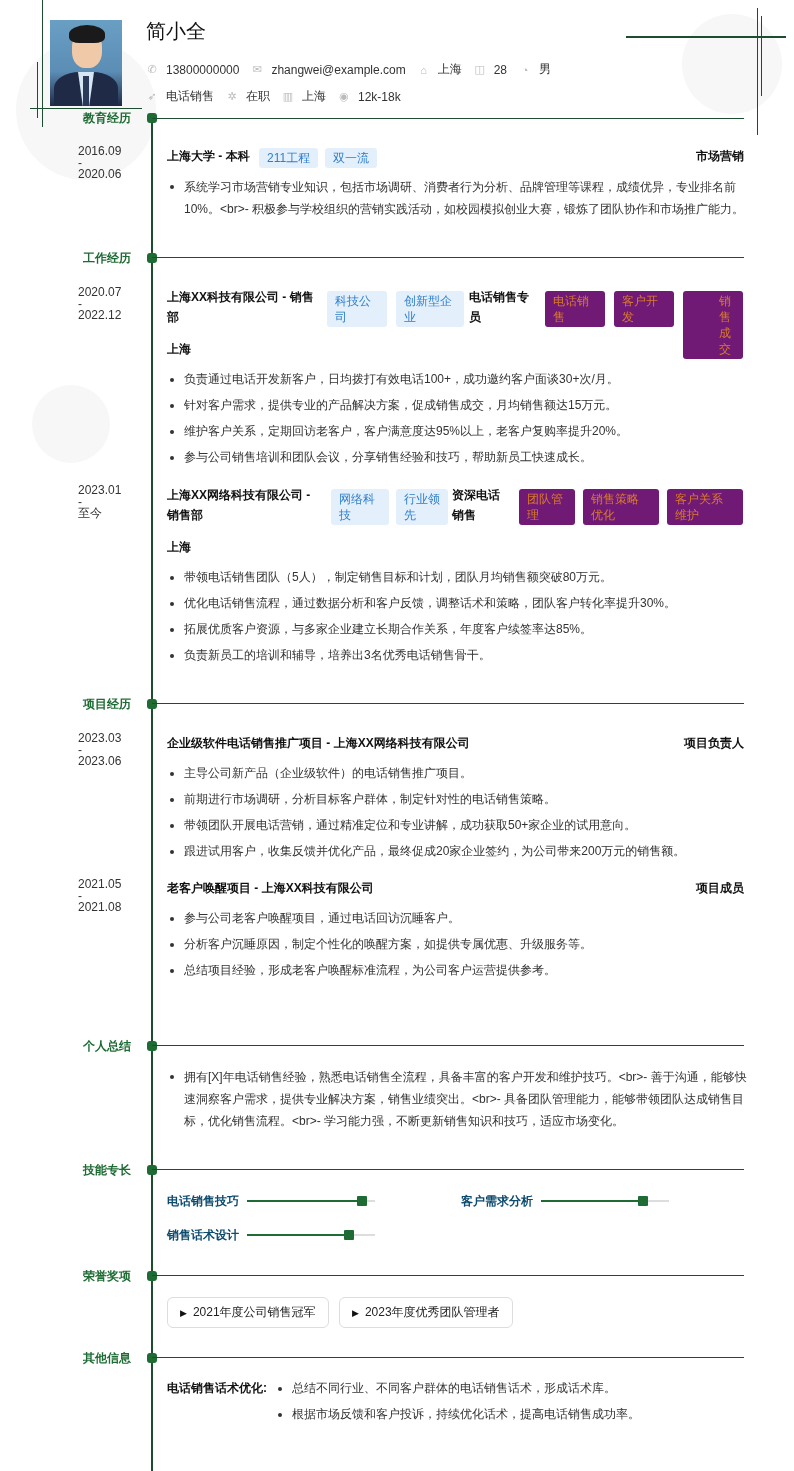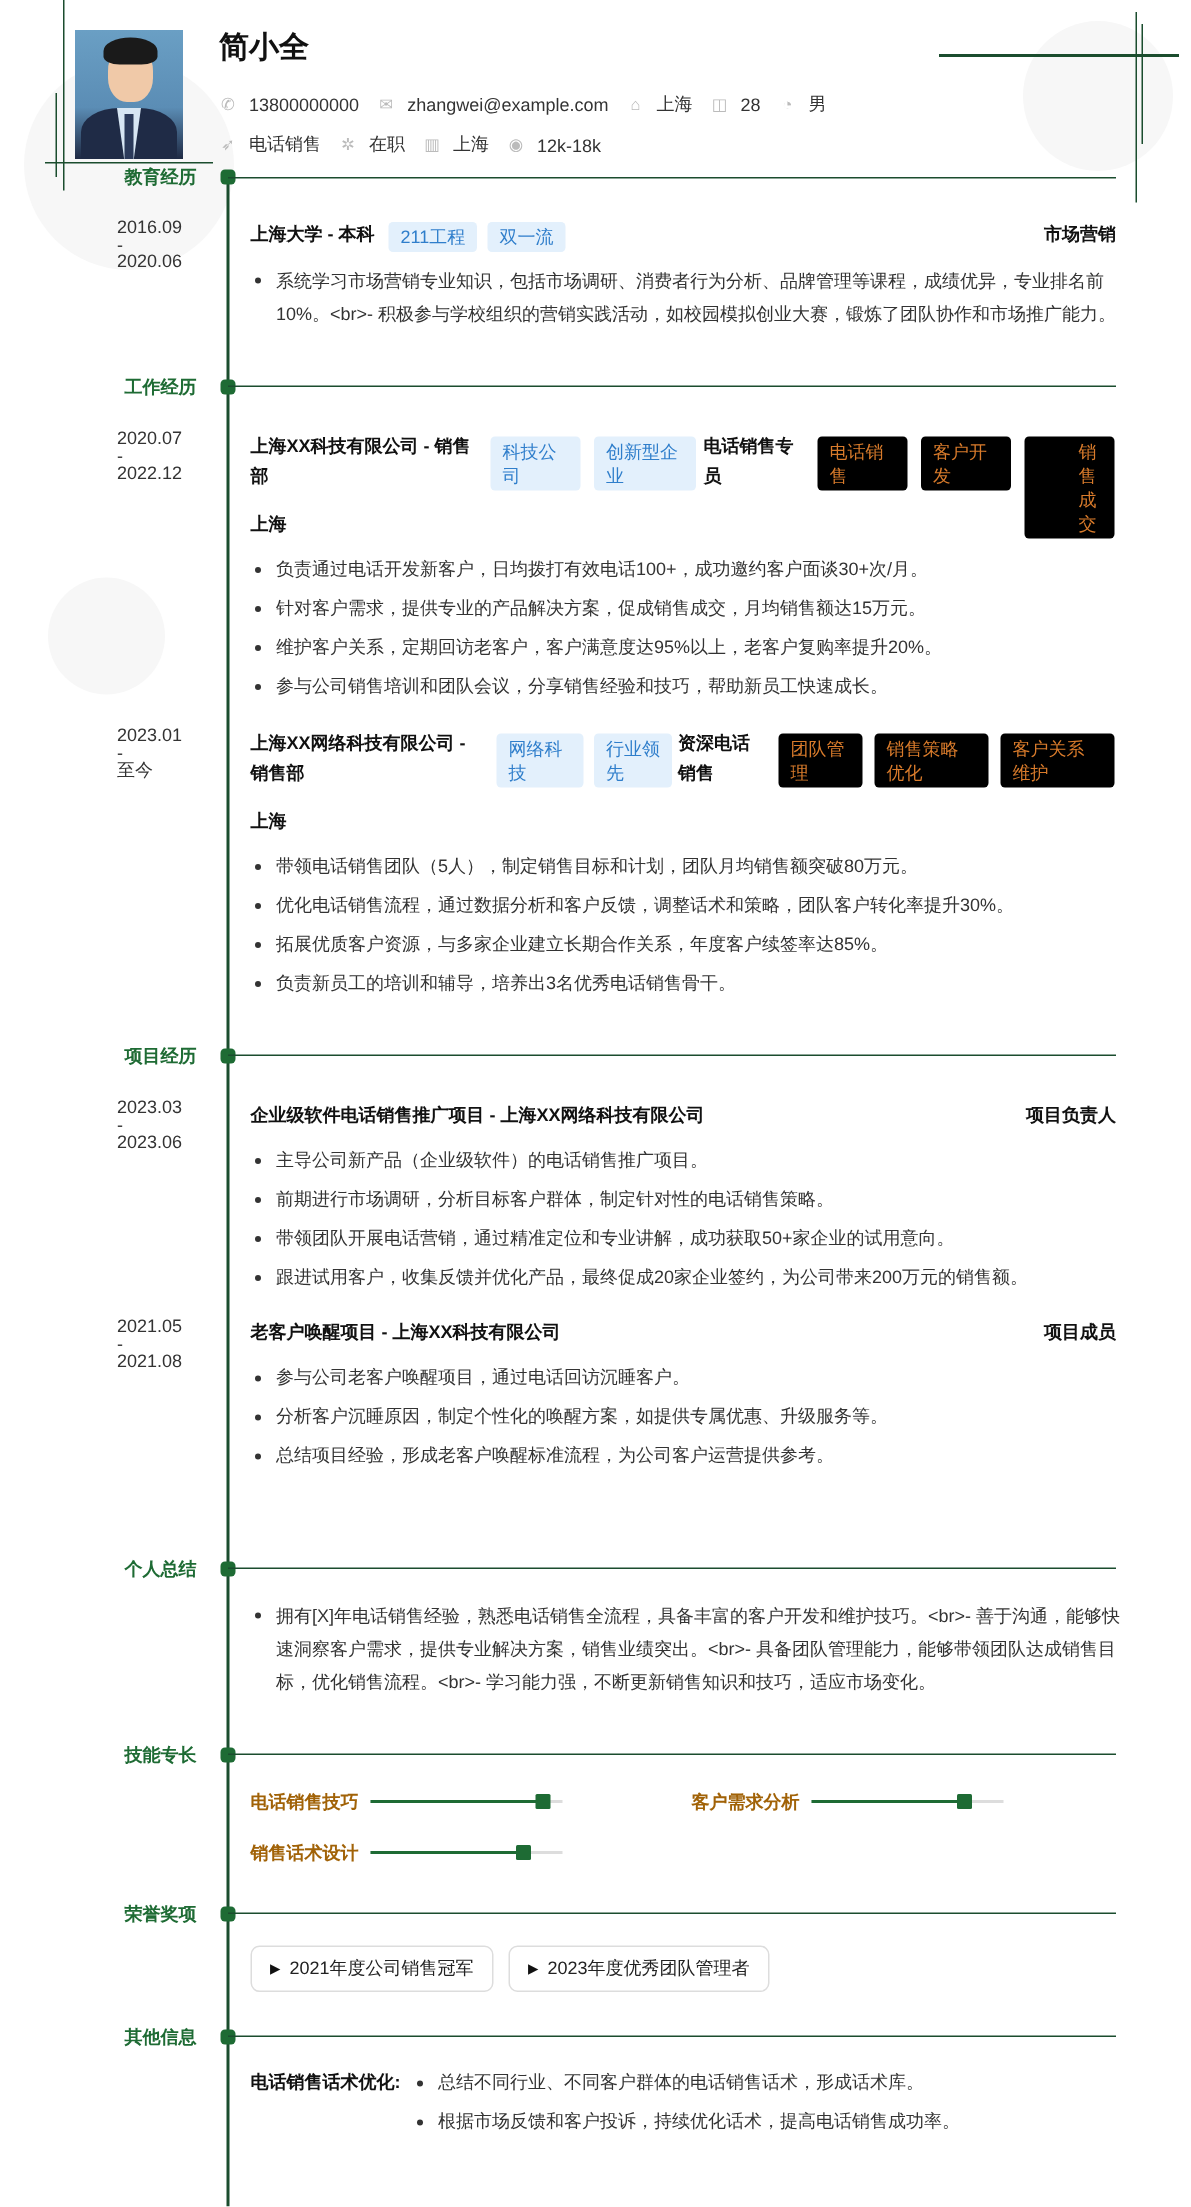--- a/index.html
+++ b/index.html
@@ -9,46 +9,46 @@
   .deco-circle { position: absolute; border-radius: 50%; background: #f7f7f7; }
   .deco-line { position: absolute; background: #1b4d2e; }
 
   .photo { position: absolute; left: 50px; top: 20px; width: 72px; height: 86px; background: linear-gradient(180deg,#6a9fc4 0%,#5b8db5 60%,#1f2a44 100%); overflow: hidden; }
   .photo .head { position: absolute; left: 22px; top: 10px; width: 30px; height: 38px; background: #f0c9a8; border-radius: 45% 45% 42% 42%; }
   .photo .hair { position: absolute; left: 19px; top: 5px; width: 36px; height: 18px; background: #1a1a1a; border-radius: 50% 50% 30% 30%; }
   .photo .body { position: absolute; left: 4px; top: 52px; width: 64px; height: 40px; background: #1f2b46; border-radius: 40% 40% 0 0; }
   .photo .shirt { position: absolute; left: 28px; top: 52px; width: 16px; height: 34px; background: #d7e6f3; clip-path: polygon(0 0,100% 0,70% 100%,30% 100%); }
   .photo .tie { position: absolute; left: 33px; top: 56px; width: 6px; height: 30px; background: #2b3a5a; }
 
-  .name { position: absolute; left: 146px; top: 18px; font-size: 20px; font-weight: bold; color: #111; }
+  .name { position: absolute; left: 146px; top: 18px; font-size: 20px; font-weight: normal; color: #111; }
   .info-row { position: absolute; left: 146px; display: flex; align-items: center; font-size: 12px; color: #333; }
   .info-row .ic { color: #bbb; font-size: 11px; margin-right: 8px; width: 12px; text-align: center; }
   .info-row .val { margin-right: 12px; }
 
   .timeline { position: absolute; left: 151px; top: 118px; width: 2px; height: 1353px; background: #1b4d2e; }
 
   .sec-title { position: absolute; left: 83px; font-size: 12px; color: #1e6b34; font-weight: bold; }
   .sec-dot { position: absolute; left: 147px; width: 10px; height: 10px; border-radius: 3px; background: #1e6b34; }
   .sec-line { position: absolute; left: 152px; width: 592px; height: 1px; background: #1b4d2e; }
 
   .date { position: absolute; left: 78px; width: 60px; text-align: left; font-size: 12px; color: #333; line-height: 15px; }
 
   .abs { position: absolute; }
   .bold { font-weight: bold; color: #111; }
   .ttl { font-size: 12px; line-height: 20px; }
   .tag { position: absolute; font-size: 12px; line-height: 16px; padding: 2px 8px; border-radius: 3px; }
   .tag.blue { background: #e3f0fc; color: #2f7ecb; }
-  .tag.orange { background: #000000; color: #d97b2b; }
+  .tag.orange { background: #701a75; color: #d97b2b; }
 
   .bullets { position: absolute; left: 167px; width: 580px; font-size: 12px; color: #333; line-height: 26px; }
   .bullets .li { position: relative; padding-left: 17px; }
   .bullets .li::before { content: ""; position: absolute; left: 3px; top: 12px; width: 4px; height: 4px; border-radius: 50%; background: #333; }
   .para { position: absolute; left: 167px; width: 580px; font-size: 12px; color: #333; line-height: 22px; }
 
-  .skill-label { position: absolute; font-size: 12px; font-weight: bold; color: #a16207; }
+  .skill-label { position: absolute; font-size: 12px; font-weight: bold; color: #0c4a6e; }
   .skill-track { position: absolute; width: 128px; height: 2px; background: #ddd; }
   .skill-fill { position: absolute; left: 0; top: 0; height: 2px; background: #1e6b34; }
   .skill-knob { position: absolute; top: -4px; width: 10px; height: 10px; background: #1e6b34; border-radius: 1px; }
 
   .award { position: absolute; top: 1297px; height: 31px; border: 1px solid #ddd; border-radius: 6px; font-size: 12px; color: #222; display: flex; align-items: center; padding: 0 12px; }
   .award .tri { font-size: 9px; margin-right: 6px; color: #111; }
 </style>
 </head>
 <body>
 

